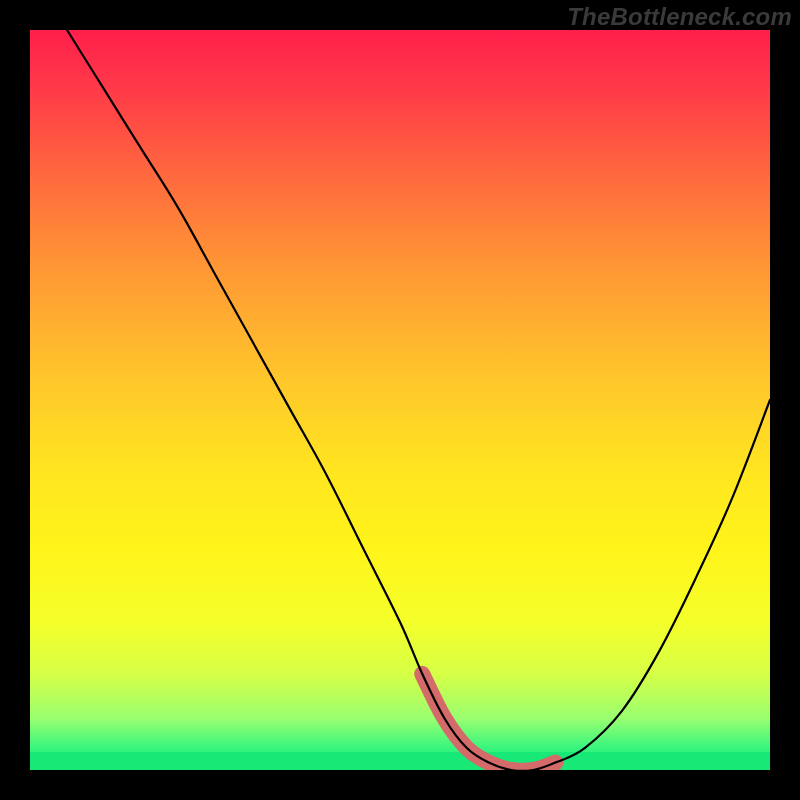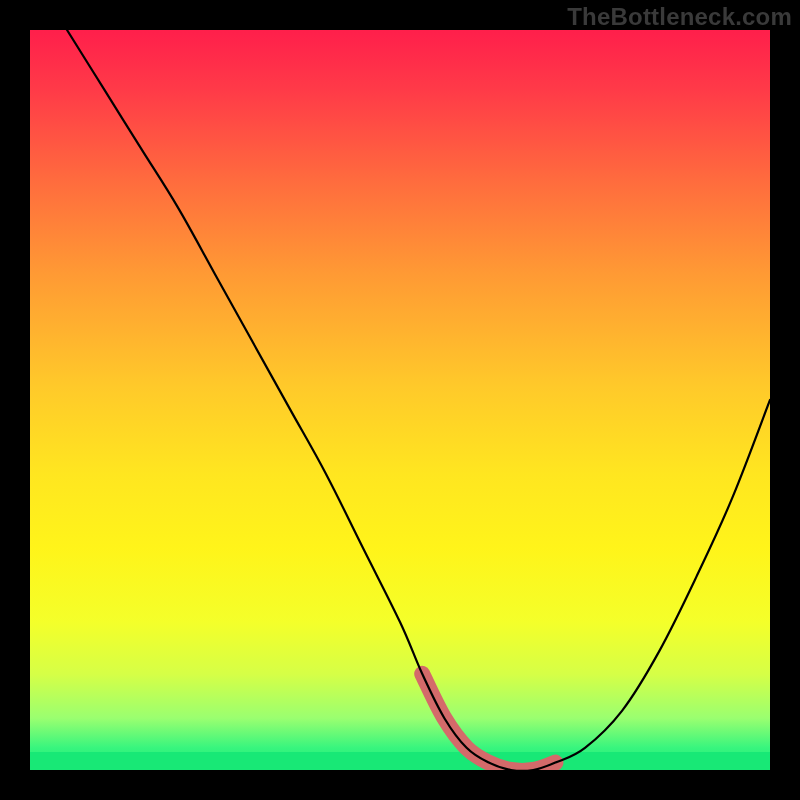--- a/index.html
+++ b/index.html
@@ -9,20 +9,21 @@
     height: 800px;
     background: #000;
     overflow: hidden;
     font-family: Arial, Helvetica, sans-serif;
   }
   .stage {
     position: relative;
     width: 800px;
     height: 800px;
     background: #000;
+    font-style: italic;
   }
   .watermark {
     position: absolute;
     top: 3px;
     right: 8px;
     color: #3a3a3a;
     font-size: 24px;
     font-weight: 600;
     letter-spacing: 0.2px;
     z-index: 4;

